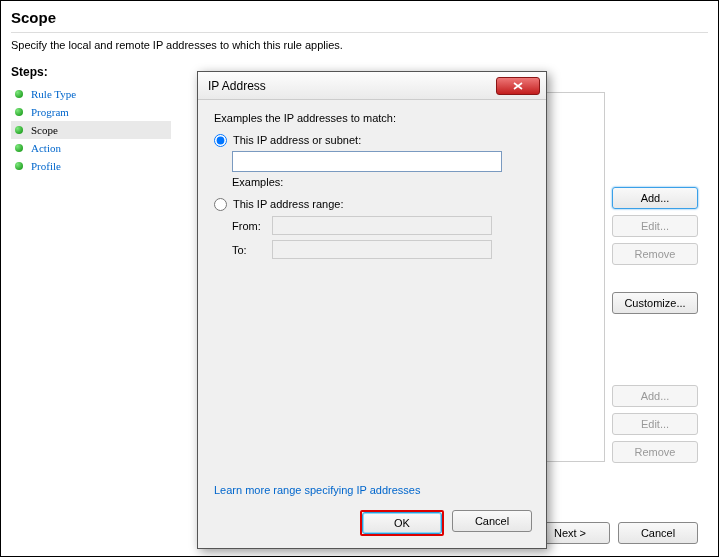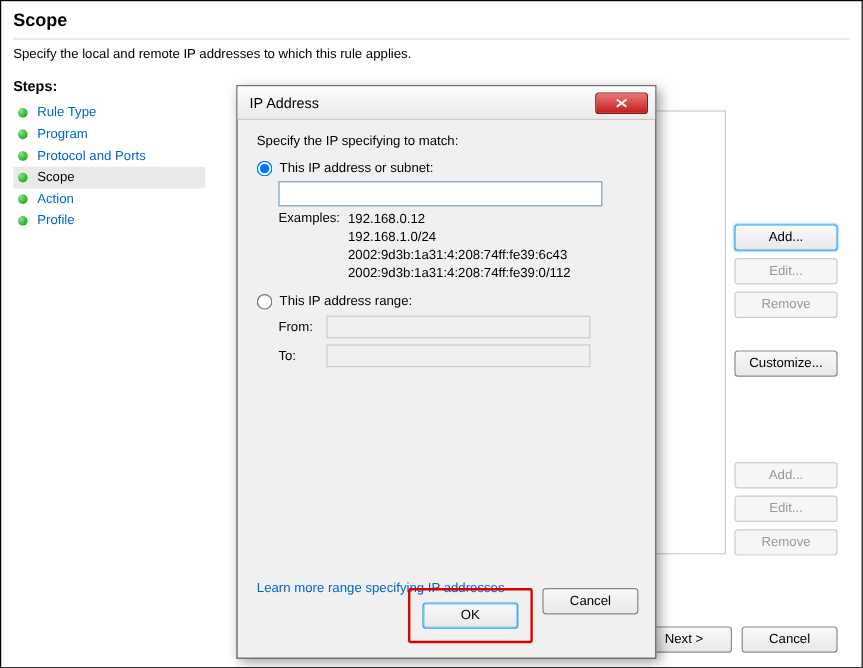--- a/index.html
+++ b/index.html
@@ -7,21 +7,21 @@
   .header { padding: 8px 10px 6px; }
   .header h1 { font-size: 15px; font-weight: bold; }
   .header hr { margin: 6px 0; border: none; border-top: 1px solid #ddd; }
   .header p { font-size: 11px; }
   .content { display: flex; gap: 44px; }
   .steps { width: 180px; padding: 8px 10px; }
   .steps h2 { font-size: 12px; font-weight: bold; margin-bottom: 6px; }
   .step { display: flex; align-items: center; padding: 3px 4px; cursor: pointer; }
   .step.current { background: #e9e9e9; }
   .bullet { width: 8px; height: 8px; border-radius: 50%; background: radial-gradient(circle at 30% 30%, #7fe87f, #0a8f0a); margin-right: 8px; flex-shrink: 0; }
-  .step-label { color: #0066cc; }
+  .step-label { color: #0066cc; font-family: Liberation Serif, serif; }
   .step.current .step-label { color: #000; }
   .main { flex: 1; position: relative; }
   .side-buttons { position: absolute; right: 20px; }
   .side-buttons.top { top: 130px; }
   .side-buttons.mid { top: 235px; }
   .side-buttons.low { top: 328px; }
   .btn { display: block; width: 86px; height: 22px; margin-bottom: 6px; background: linear-gradient(#f9f9f9, #e8e8e8); border: 1px solid #888; border-radius: 3px; font-size: 11px; cursor: pointer; }
   .btn.highlight { border: 1px solid #3aa0e8; box-shadow: 0 0 2px #3aa0e8; }
   .btn:disabled { color: #999; border-color: #ccc; background: #f6f6f6; }
   .learn-link { position: absolute; left: 40px; bottom: 65px; color: #0066cc; text-decoration: none; font-size: 11px; }
@@ -41,21 +41,21 @@
   .text-input:disabled { background: #f0f0f0; border-color: #ccc; }
   .examples { margin: 4px 0 10px 18px; display: flex; }
   .examples-label { width: 58px; }
   .examples-list { line-height: 1.35; }
   .range-row { display: flex; align-items: center; margin: 5px 0 5px 18px; }
   .range-row label { width: 40px; }
   .range-row input { width: 220px; height: 19px; border: 1px solid #ccc; background: #f0f0f0; padding: 1px 4px; font-size: 11px; }
   .dialog-link { color: #0066cc; text-decoration: none; font-size: 11px; position: absolute; left: 16px; bottom: 52px; }
   .dialog-footer { position: absolute; bottom: 12px; right: 14px; display: flex; gap: 8px; }
   .dialog-footer .btn { width: 80px; margin: 0; }
-  .ok-wrap { border: 2px solid #d00; padding: 10px; border-radius: 2px; }
+  .ok-wrap { border: 2px solid #d00; padding: 0; border-radius: 2px; }
   .ok-wrap .btn { border: 1px solid #2aa0dc; box-shadow: inset 0 0 0 1px #8fd6f5; }
 </style>
 </head>
 <body>
 
 <div class="header">
   <h1>Scope</h1>
   <hr>
   <p>Specify the local and remote IP addresses to which this rule applies.</p>
 </div>
@@ -63,24 +63,20 @@
 <div class="content">
   <div class="steps">
     <h2>Steps:</h2>
     <div class="step">
         <span class="bullet"></span>
         <span class="step-label">Rule Type</span>
       </div>
     <div class="step">
         <span class="bullet"></span>
         <span class="step-label">Program</span>
-      </div>
-    <div class="step">
-        <span class="bullet"></span>
-        <span class="step-label">Protocol and Ports</span>
       </div>
     <div class="step current">
         <span class="bullet"></span>
         <span class="step-label">Scope</span>
       </div>
     <div class="step">
         <span class="bullet"></span>
         <span class="step-label">Action</span>
       </div>
     <div class="step">
@@ -119,36 +115,30 @@
 <div class="dialog">
   <div class="titlebar">
     <span class="titlebar-text">IP Address</span>
     <div class="close-btn">
       <svg width="10" height="8" viewBox="0 0 10 8">
           <path d="M1 1 L9 7 M9 1 L1 7" stroke="#fff" stroke-width="1.6"></path>
         </svg>
     </div>
   </div>
   <div class="dialog-body">
-    <p>Specify the IP specifying to match:</p>
+    <p>Examples the IP addresses to match:</p>
 
     <div class="radio-row">
       <input type="radio" name="iptype" checked="" style="">
       <label>This IP address or subnet:</label>
     </div>
     <input type="text" class="text-input" value="" style="">
 
     <div class="examples">
       <div class="examples-label">Examples:</div>
-      <div class="examples-list">
-        <div>192.168.0.12</div>
-        <div>192.168.1.0/24</div>
-        <div>2002:9d3b:1a31:4:208:74ff:fe39:6c43</div>
-        <div>2002:9d3b:1a31:4:208:74ff:fe39:0/112</div>
-      </div>
     </div>
 
     <div class="radio-row">
       <input type="radio" name="iptype" style="">
       <label>This IP address range:</label>
     </div>
     <div class="range-row">
       <label>From:</label>
       <input type="text" disabled="" value="" style="">
     </div>

